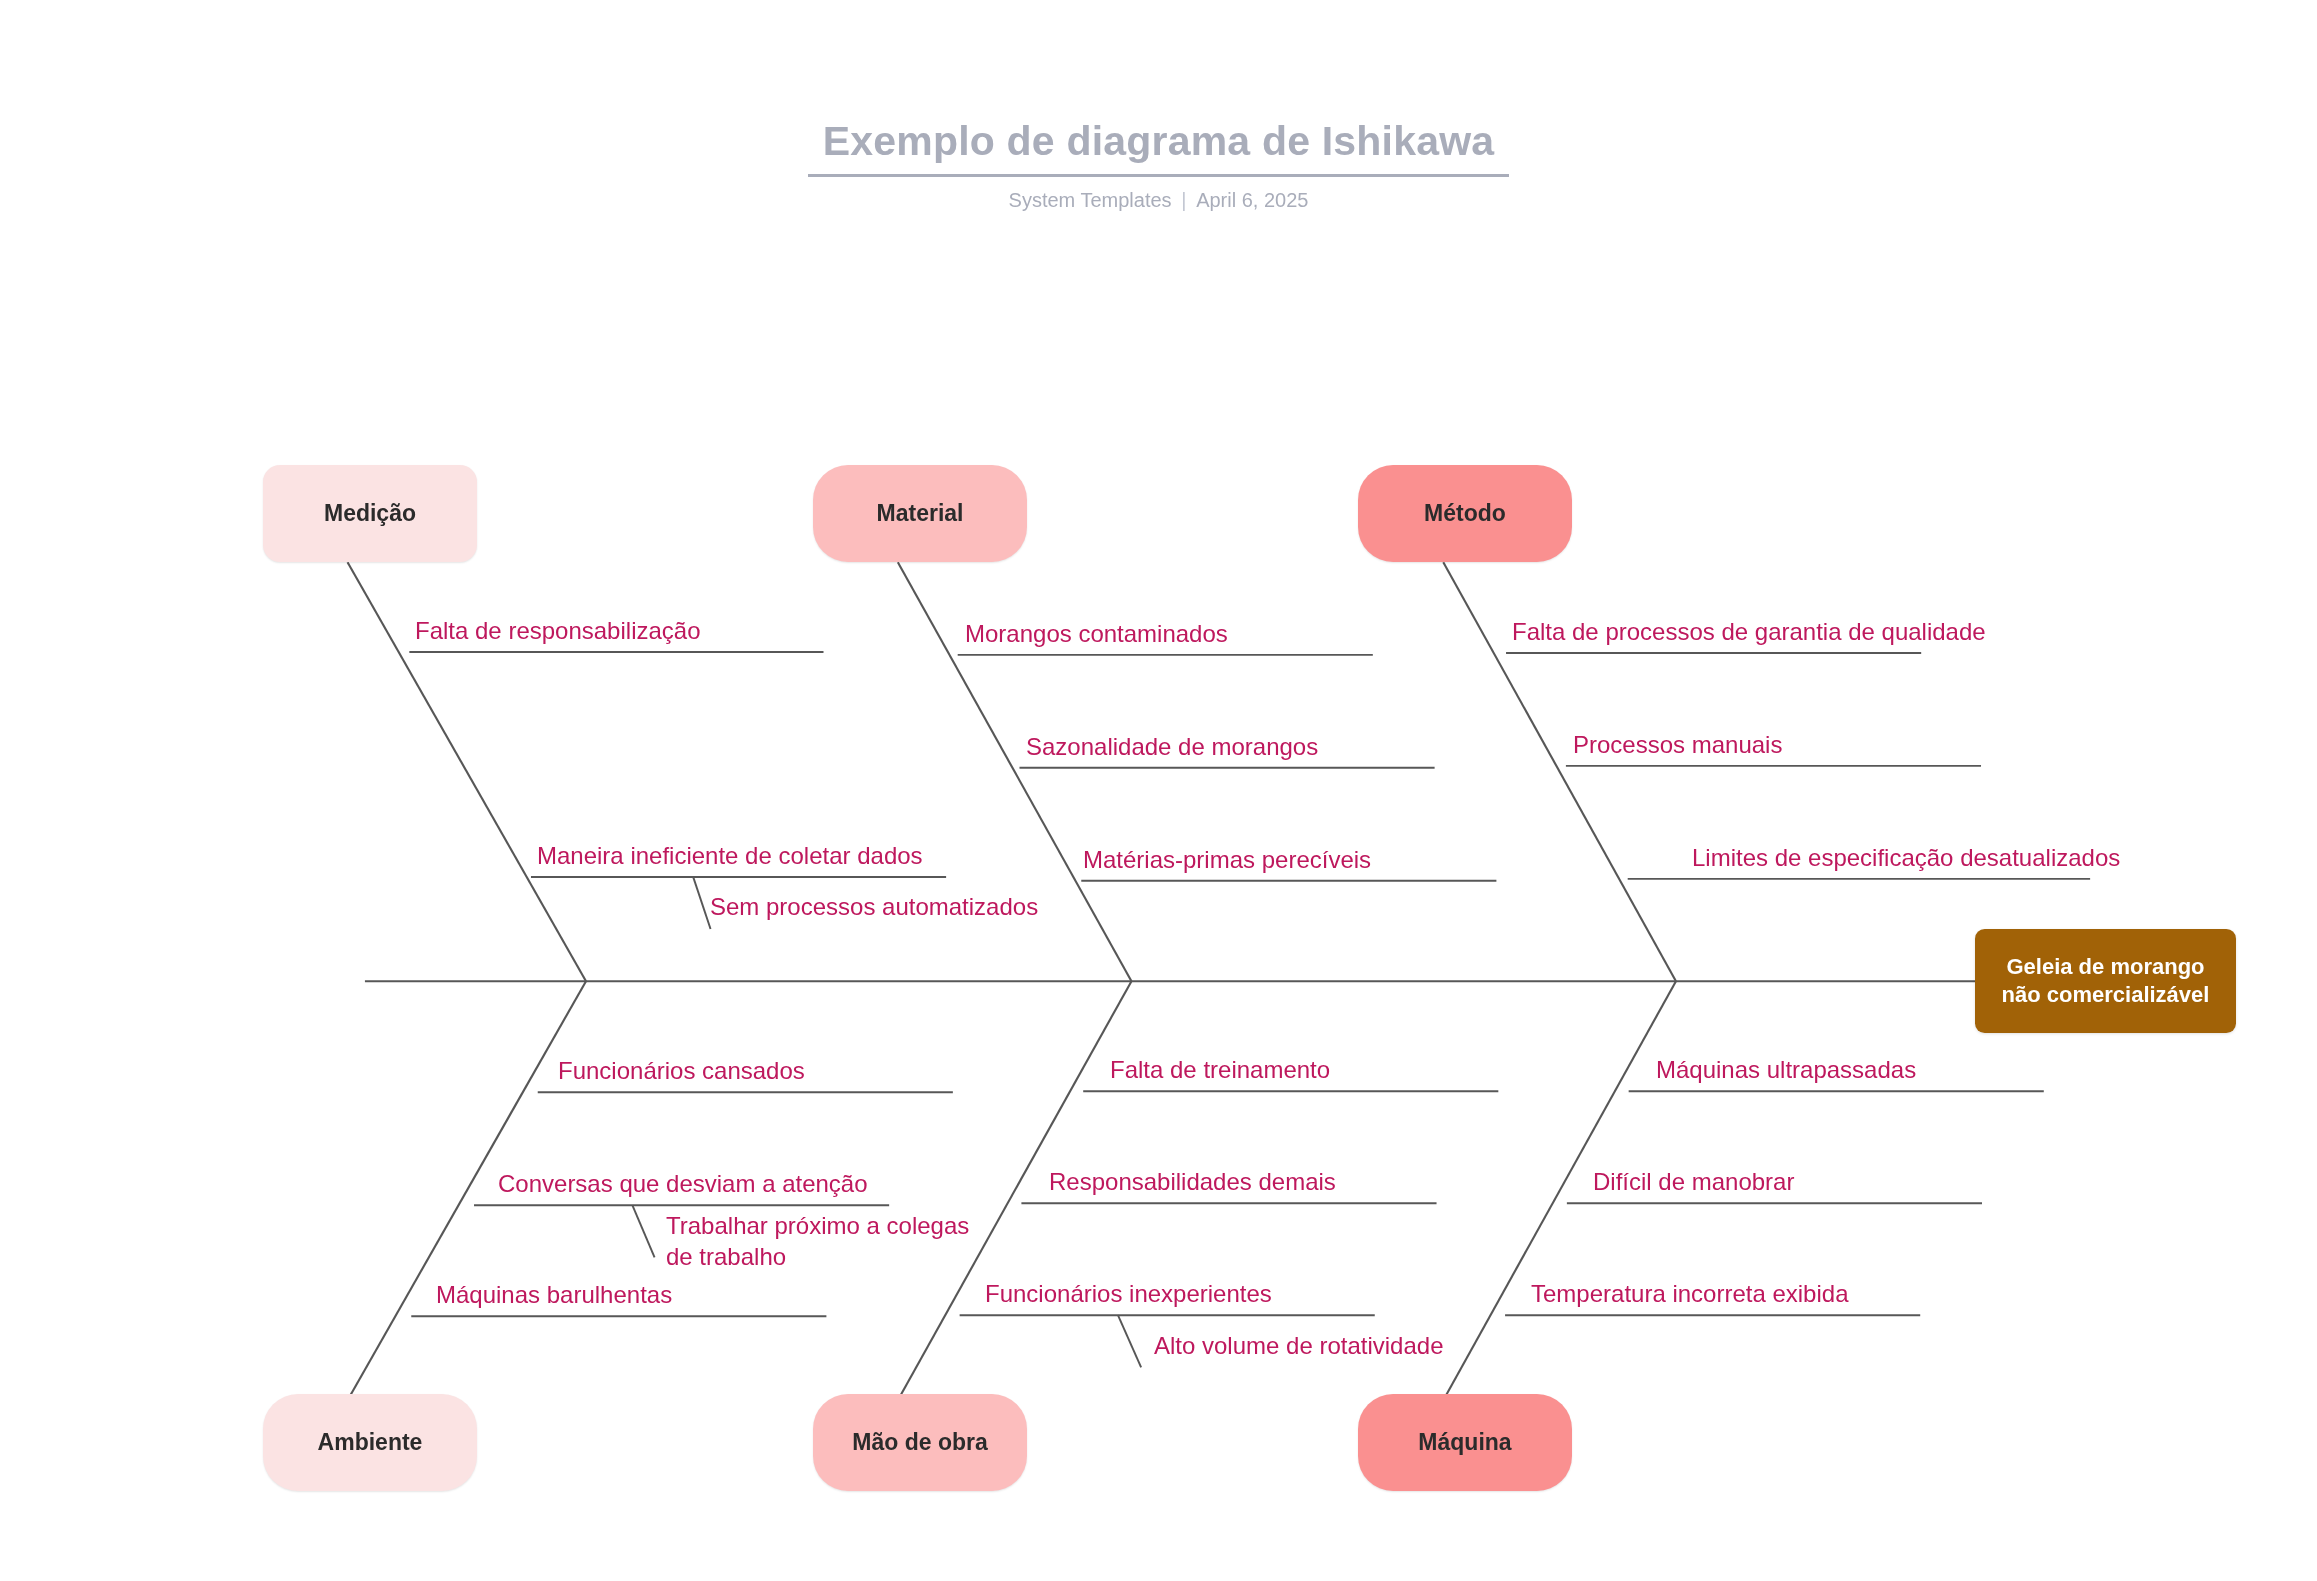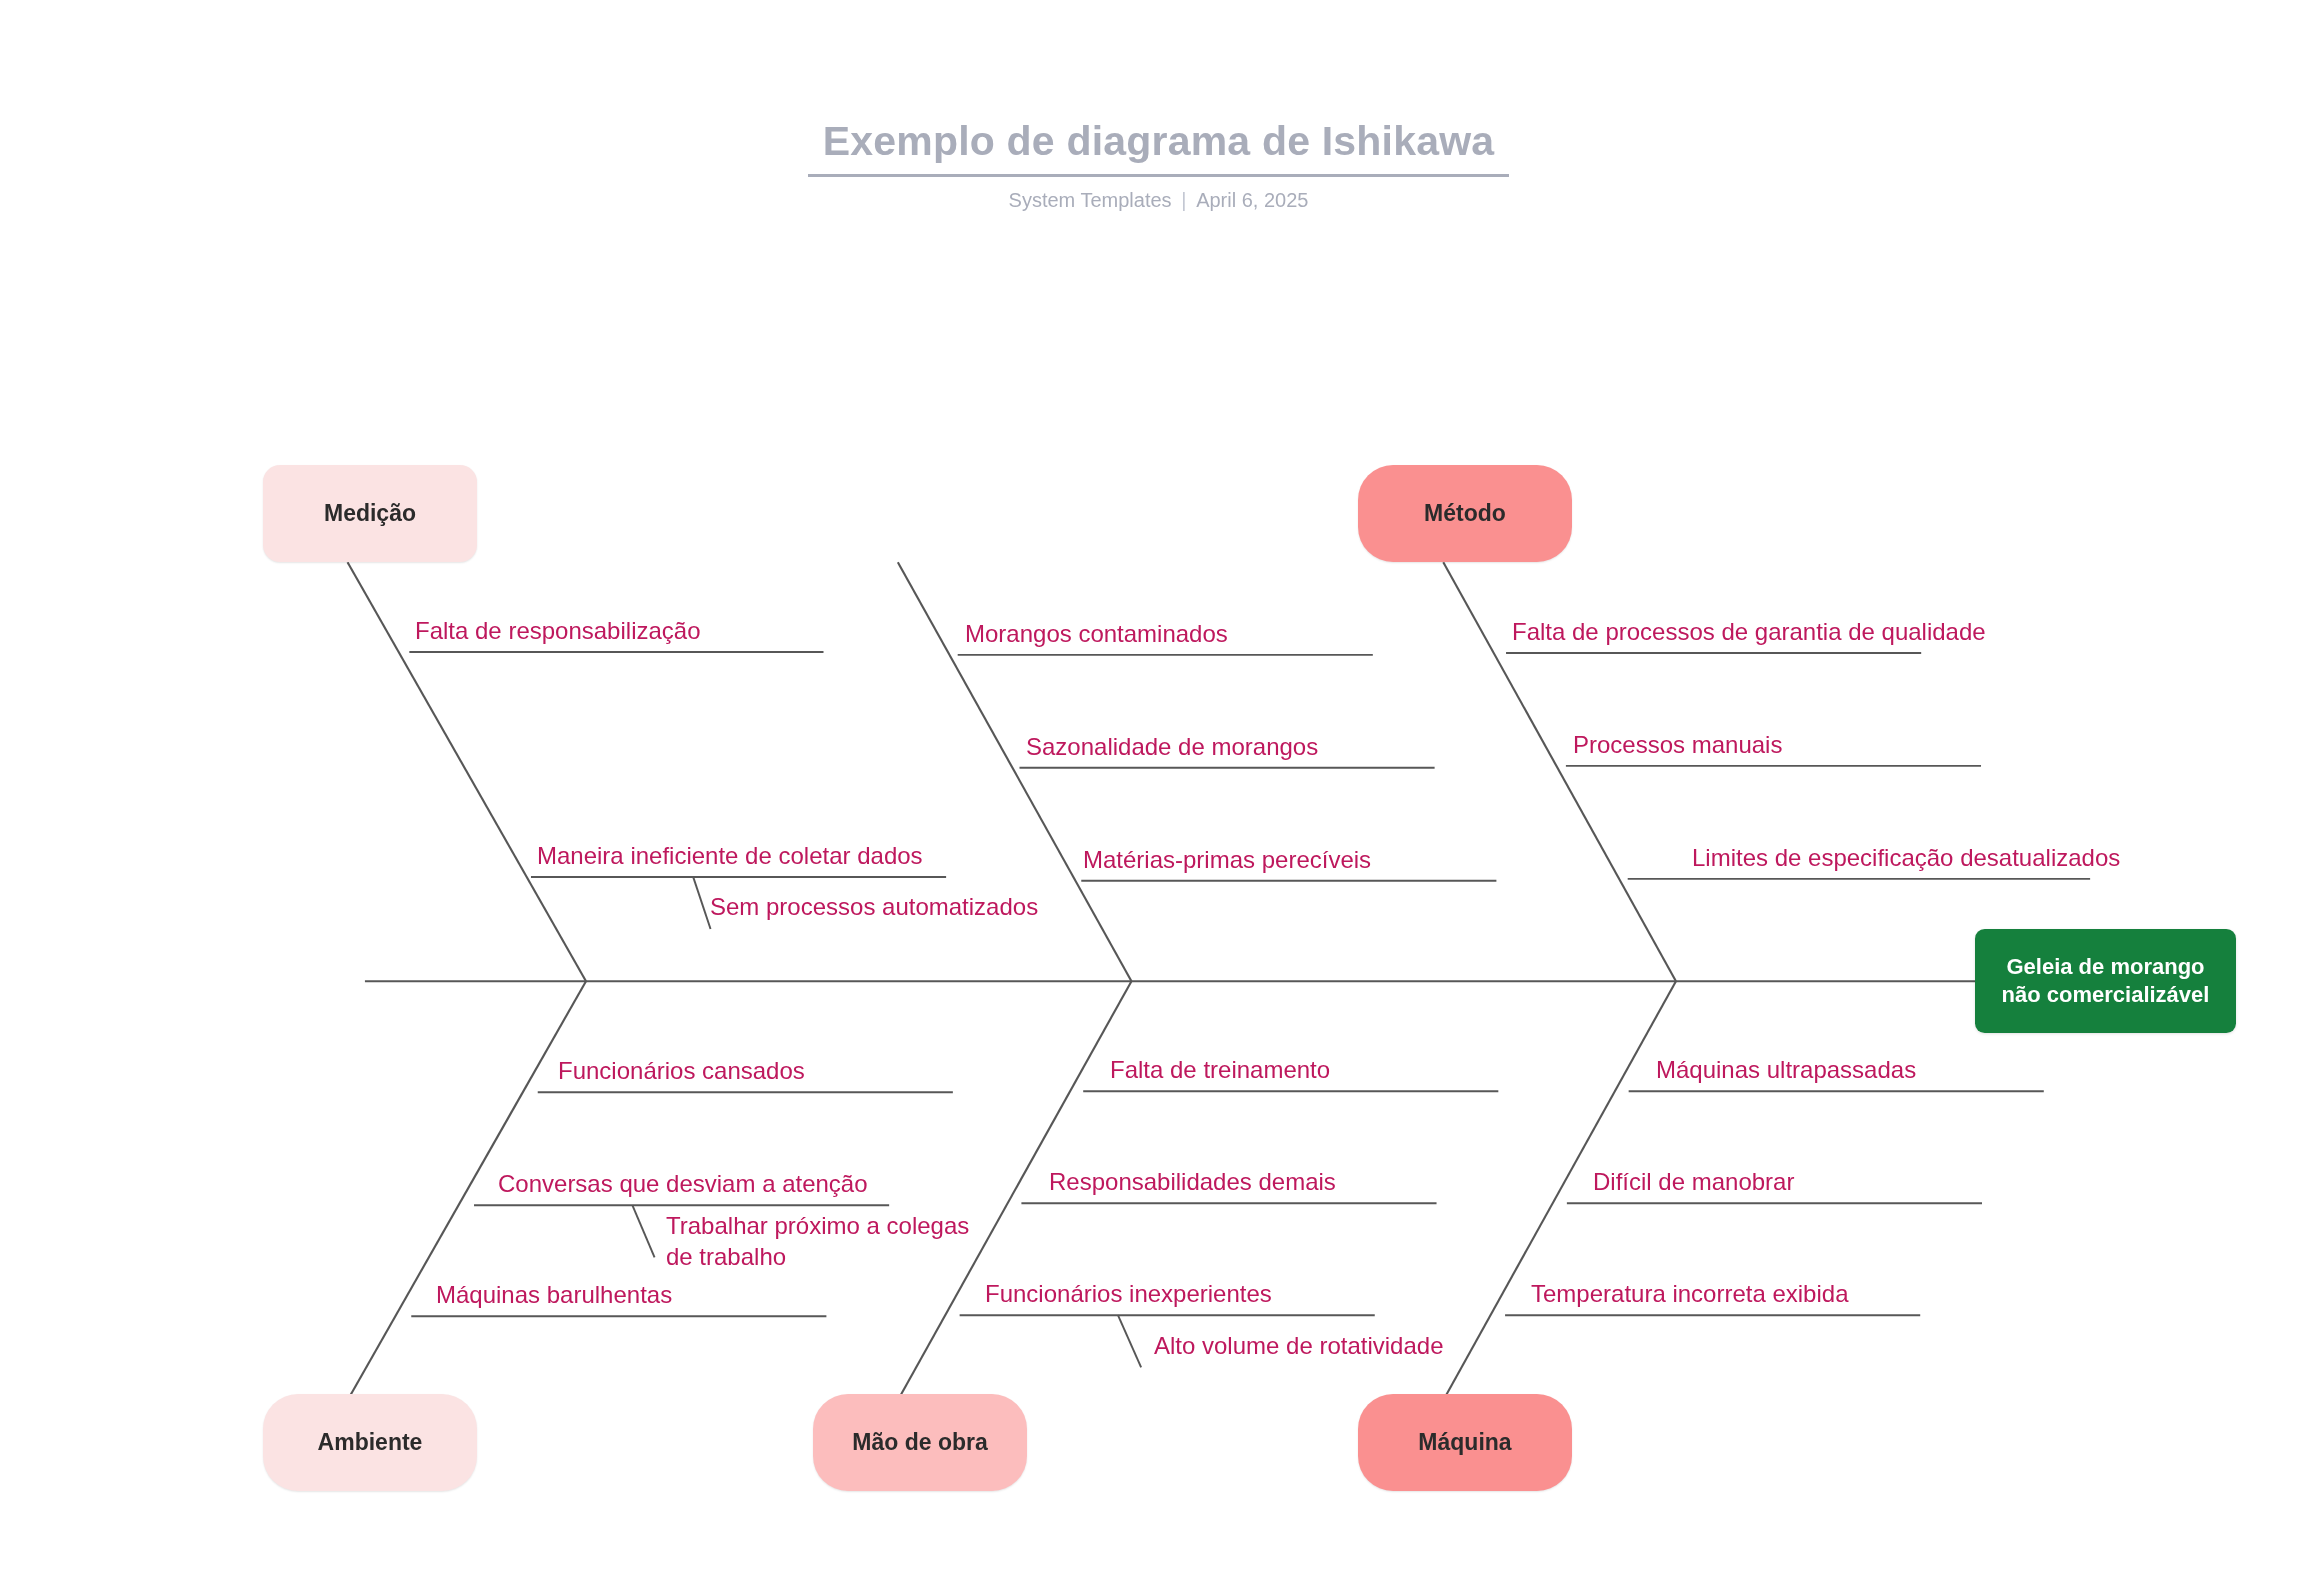--- a/index.html
+++ b/index.html
@@ -173,35 +173,38 @@
 
       <line x1="1687" y1="1130" x2="2117" y2="1130"></line>
       <line x1="1623" y1="1246" x2="2053" y2="1246"></line>
       <line x1="1559" y1="1362" x2="1989" y2="1362"></line>
     </g>
   </svg>
 
   <div class="category-box" style="left: 263px; top: 465px; background: rgb(251, 227, 227); border-radius: 17px;">
     <span class="category-label">Medição</span>
   </div>
+  <div class="category-box" style="left: 813px; top: 465px; background: rgb(252, 189, 189);">
+    <span class="category-label">Material</span>
+  </div>
   <div class="category-box" style="left: 1358px; top: 465px; background: rgb(250, 144, 144);">
     <span class="category-label">Método</span>
   </div>
 
   <div class="category-box" style="left: 263px; top: 1394px; background: rgb(251, 227, 227);">
     <span class="category-label">Ambiente</span>
   </div>
   <div class="category-box" style="left: 1358px; top: 1394px; background: rgb(250, 144, 144);">
     <span class="category-label">Máquina</span>
   </div>
   <div class="category-box" style="left: 813px; top: 1394px; background: rgb(252, 189, 189);">
     <span class="category-label">Mão de obra</span>
   </div>
 
-  <div id="effect-box" style="background: #15803d;">
+  <div id="effect-box" style="background: #a16207;">
     <span id="effect-label">Geleia de morango não comercializável</span>
   </div>
 
   <div class="cause-text" style="left:415px; top:615px;">Falta de responsabilização</div>
   <div class="cause-text" style="left:537px; top:840px;">Maneira ineficiente de coletar dados</div>
   <div class="cause-text" style="left:710px; top:891px;">Sem processos automatizados</div>
 
   <div class="cause-text" style="left:965px; top:618px;">Morangos contaminados</div>
   <div class="cause-text" style="left:1026px; top:731px;">Sazonalidade de morangos</div>
   <div class="cause-text" style="left:1083px; top:844px;">Matérias-primas perecíveis</div>

